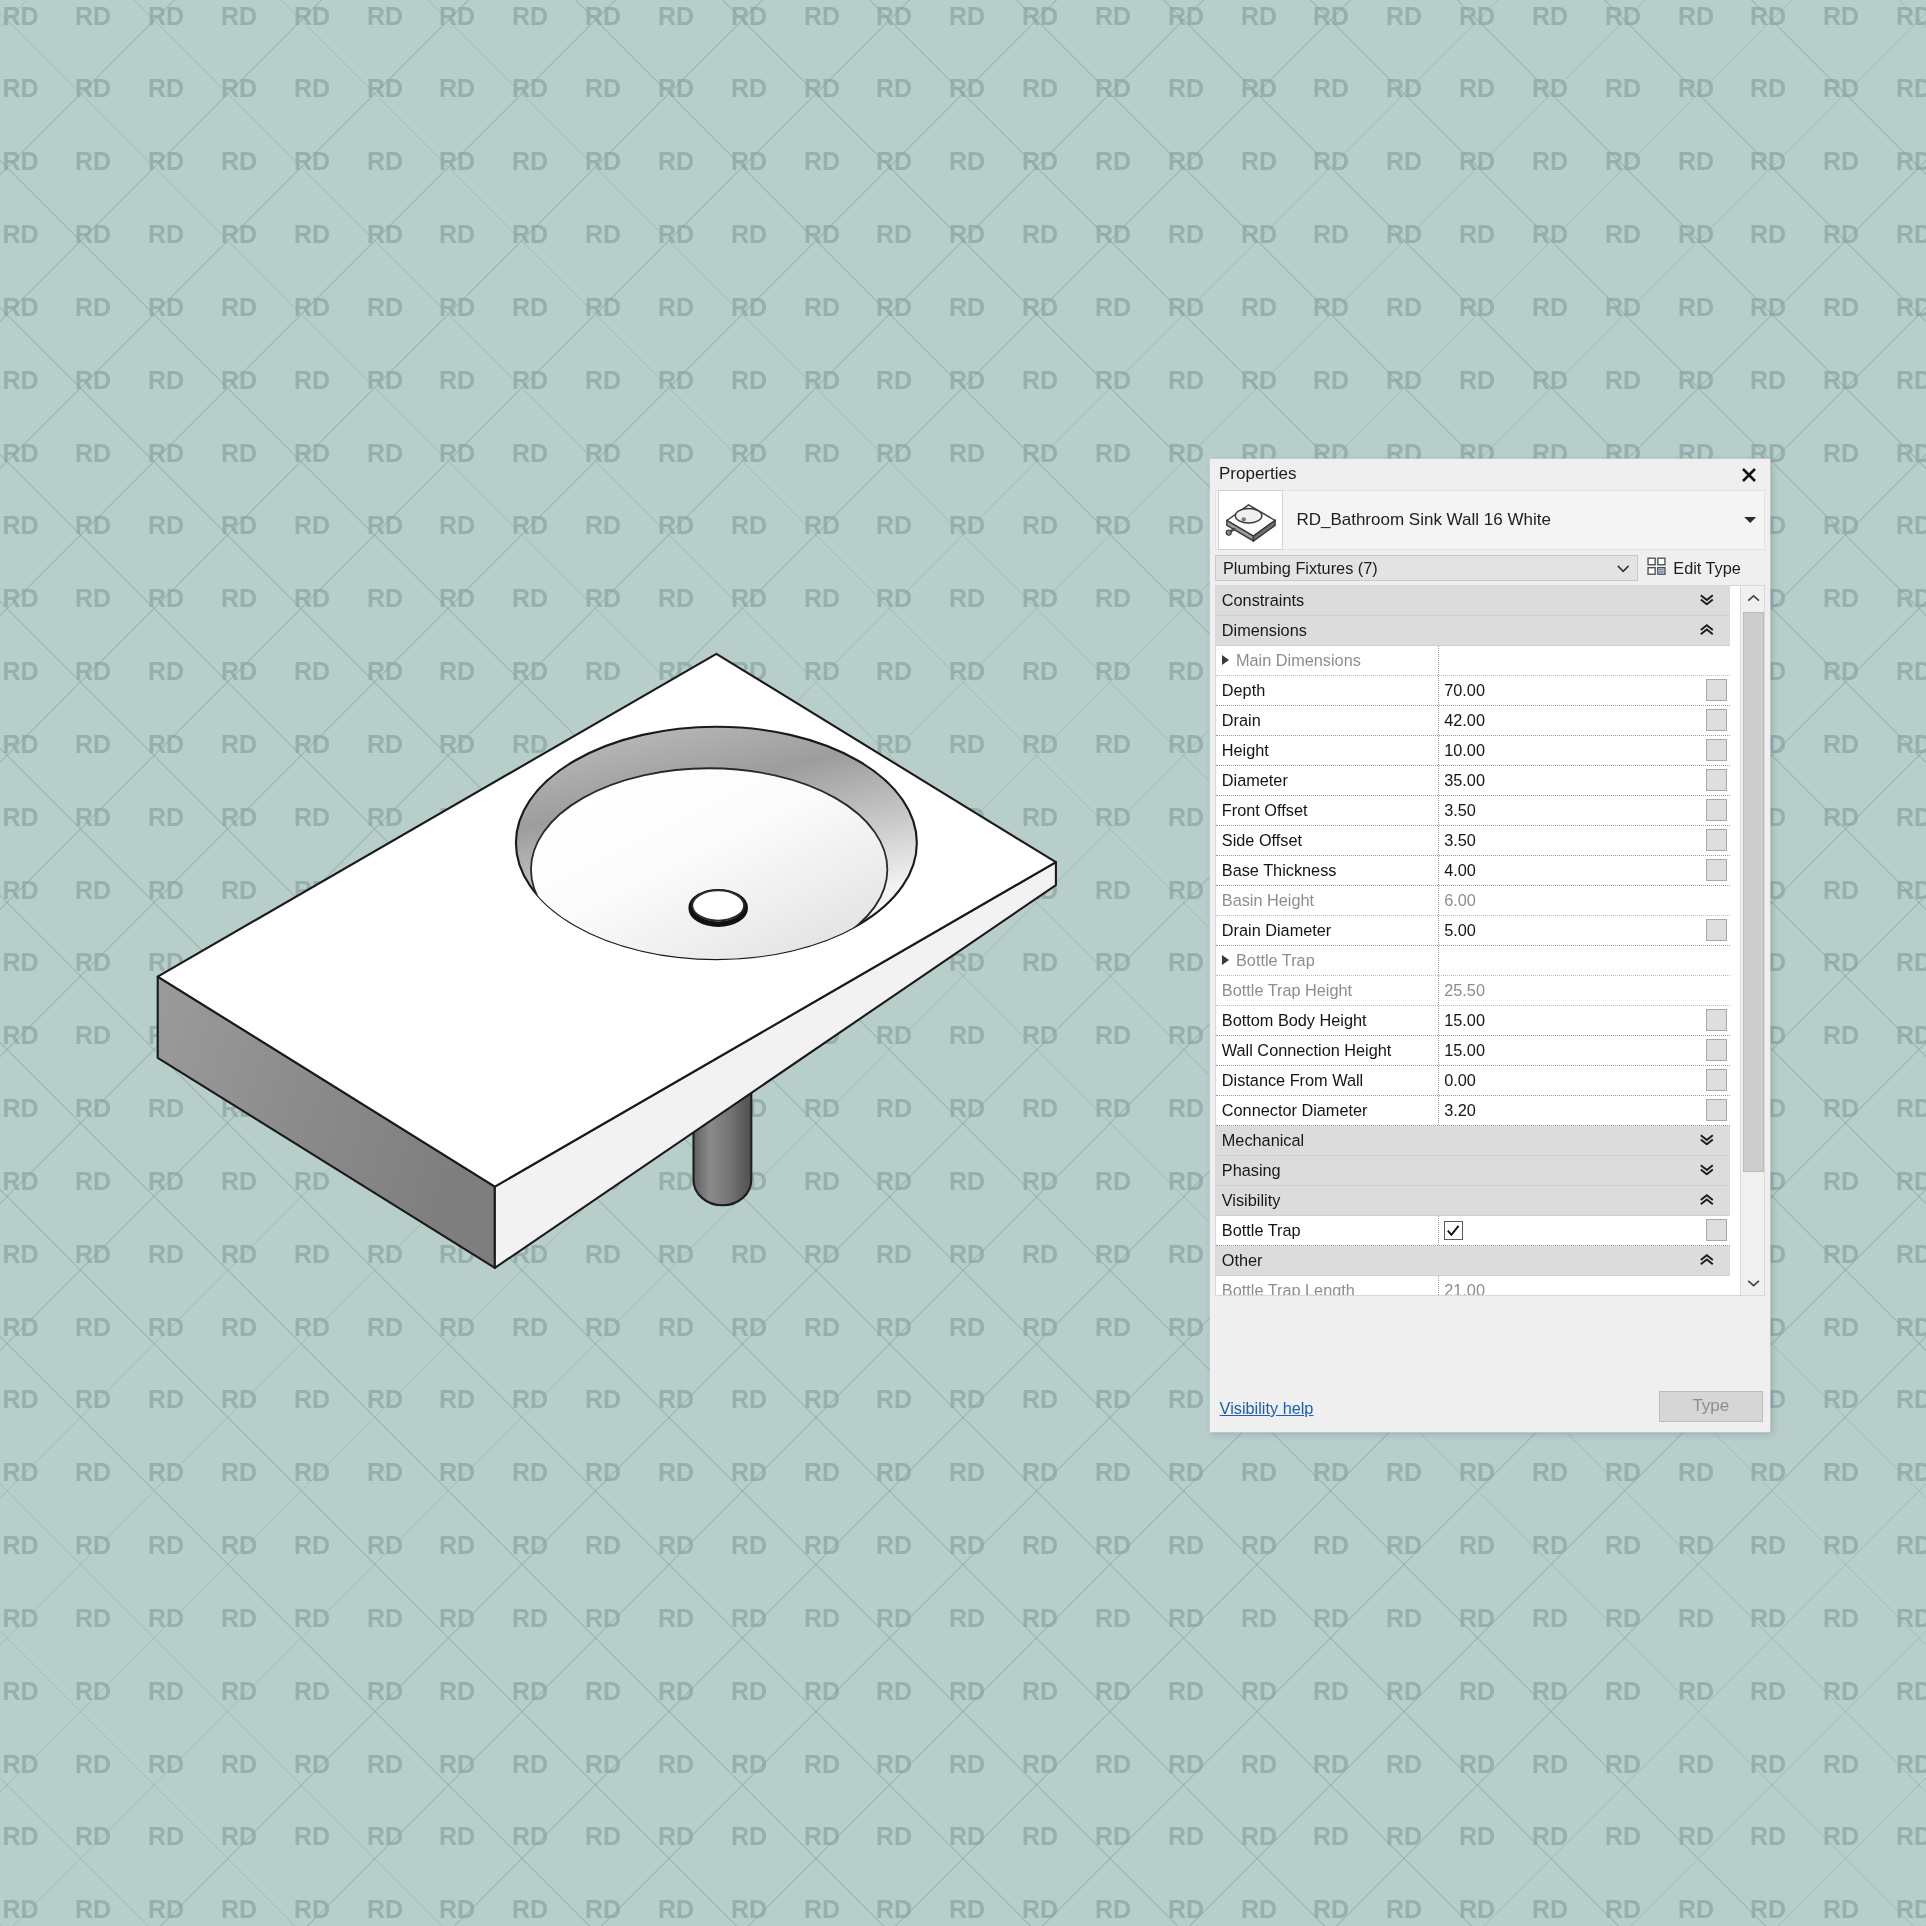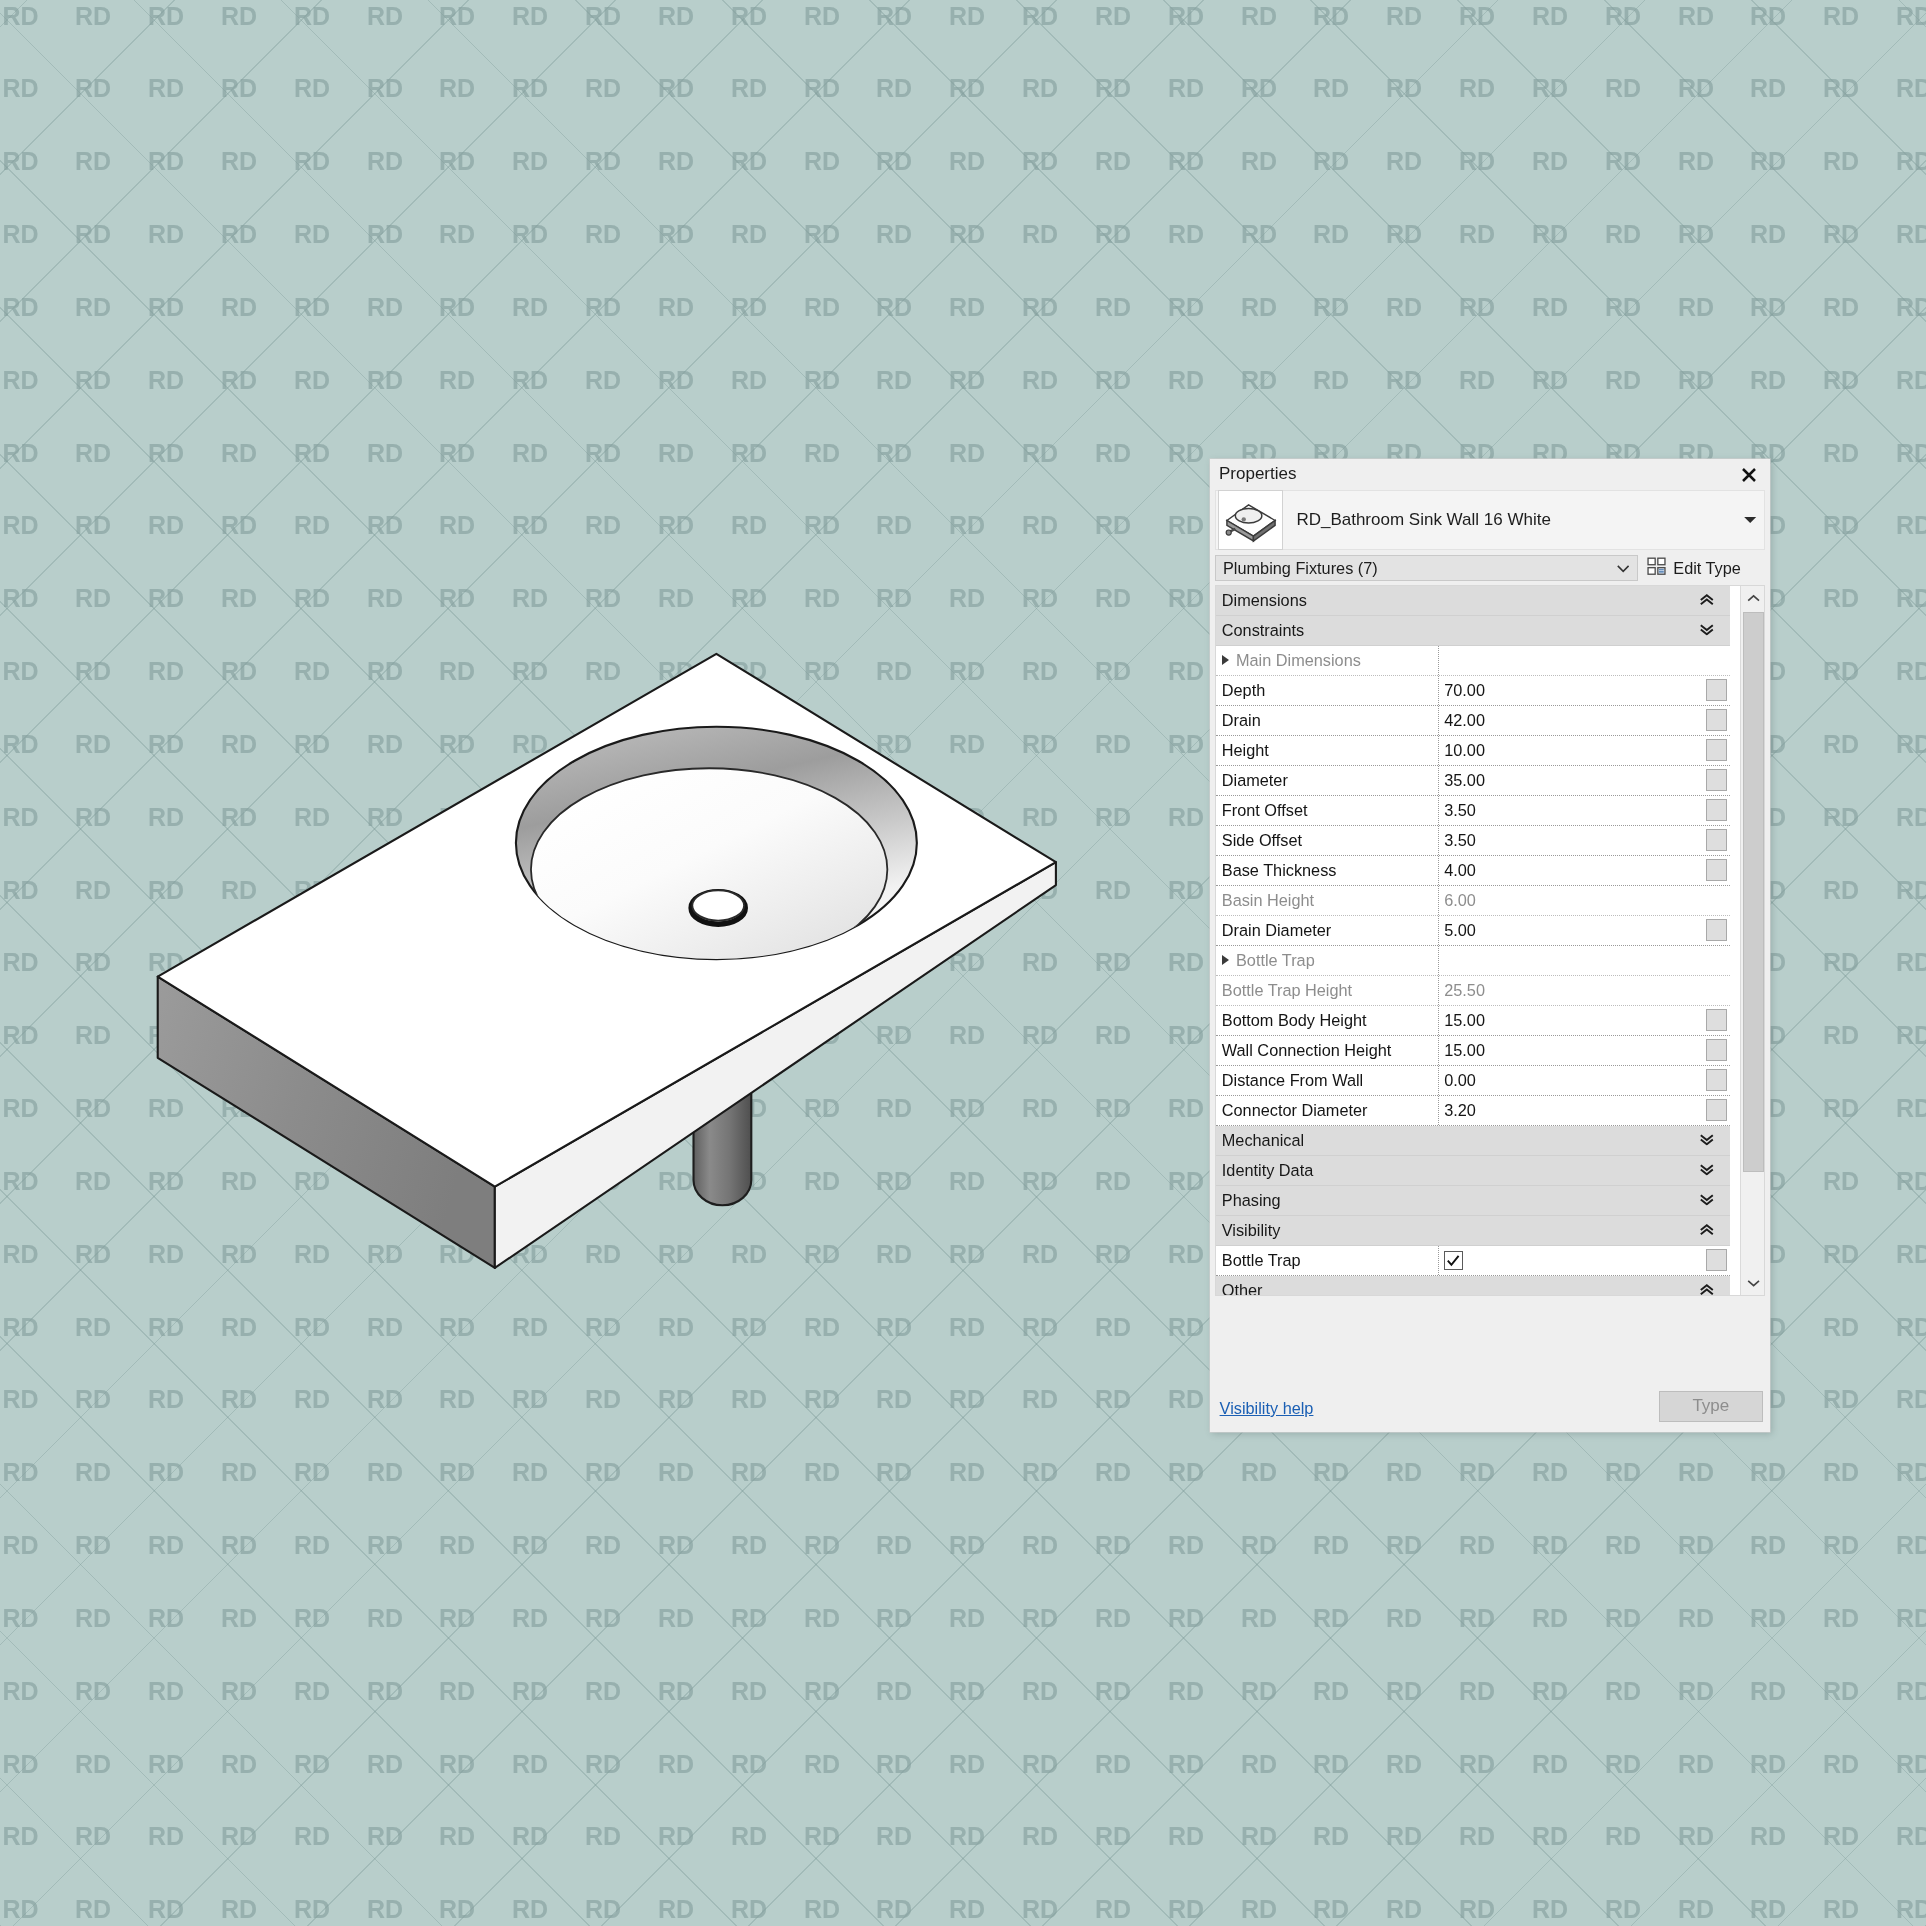--- a/index.html
+++ b/index.html
@@ -993,33 +993,33 @@
           <path d="M20,21.5 h8 M20,25 h8" stroke="#3b6ea8" stroke-width="1.8"></path>
         </svg>
       </span>
       <span class="lbl">Edit Type</span>
     </div>
   </div>
 
   <div class="tablewrap">
     <div class="tbl" id="tbl">
         <div class="grp">
+          <span class="gname">Constraints</span>
+          <span class="gchev"><svg width="15.6" height="12" viewBox="0 0 26 20">
+              <path d="M3,3 L13,11 L23,3" fill="none" stroke="#1d1d1d" stroke-width="3.2"></path>
+              <path d="M3,10 L13,18 L23,10" fill="none" stroke="#1d1d1d" stroke-width="3.2"></path>
+            </svg></span>
+        </div>
+        <div class="grp">
           <span class="gname">Dimensions</span>
           <span class="gchev"><svg width="15.6" height="12" viewBox="0 0 26 20">
               <path d="M3,11 L13,3 L23,11" fill="none" stroke="#1d1d1d" stroke-width="3.2"></path>
               <path d="M3,18 L13,10 L23,18" fill="none" stroke="#1d1d1d" stroke-width="3.2"></path>
             </svg></span>
         </div>
-        <div class="grp">
-          <span class="gname">Constraints</span>
-          <span class="gchev"><svg width="15.6" height="12" viewBox="0 0 26 20">
-              <path d="M3,3 L13,11 L23,3" fill="none" stroke="#1d1d1d" stroke-width="3.2"></path>
-              <path d="M3,10 L13,18 L23,10" fill="none" stroke="#1d1d1d" stroke-width="3.2"></path>
-            </svg></span>
-        </div>
         <div class="row sub ro">
           <div class="pname hdrname"><span class="tri"></span>Main Dimensions</div>
           <div class="pval"></div>
         </div>
         <div class="row">
           <div class="pname">Depth</div>
           <div class="pval">70.00<span class="btn3"></span></div>
         </div>
         <div class="row">
           <div class="pname">Drain</div>
@@ -1072,27 +1072,20 @@
         <div class="row">
           <div class="pname">Distance From Wall</div>
           <div class="pval">0.00<span class="btn3"></span></div>
         </div>
         <div class="row">
           <div class="pname">Connector Diameter</div>
           <div class="pval">3.20<span class="btn3"></span></div>
         </div>
         <div class="grp">
           <span class="gname">Mechanical</span>
-          <span class="gchev"><svg width="15.6" height="12" viewBox="0 0 26 20">
-              <path d="M3,3 L13,11 L23,3" fill="none" stroke="#1d1d1d" stroke-width="3.2"></path>
-              <path d="M3,10 L13,18 L23,10" fill="none" stroke="#1d1d1d" stroke-width="3.2"></path>
-            </svg></span>
-        </div>
-        <div class="grp">
-          <span class="gname">Identity Data</span>
           <span class="gchev"><svg width="15.6" height="12" viewBox="0 0 26 20">
               <path d="M3,3 L13,11 L23,3" fill="none" stroke="#1d1d1d" stroke-width="3.2"></path>
               <path d="M3,10 L13,18 L23,10" fill="none" stroke="#1d1d1d" stroke-width="3.2"></path>
             </svg></span>
         </div>
         <div class="grp">
           <span class="gname">Phasing</span>
           <span class="gchev"><svg width="15.6" height="12" viewBox="0 0 26 20">
               <path d="M3,3 L13,11 L23,3" fill="none" stroke="#1d1d1d" stroke-width="3.2"></path>
               <path d="M3,10 L13,18 L23,10" fill="none" stroke="#1d1d1d" stroke-width="3.2"></path>

